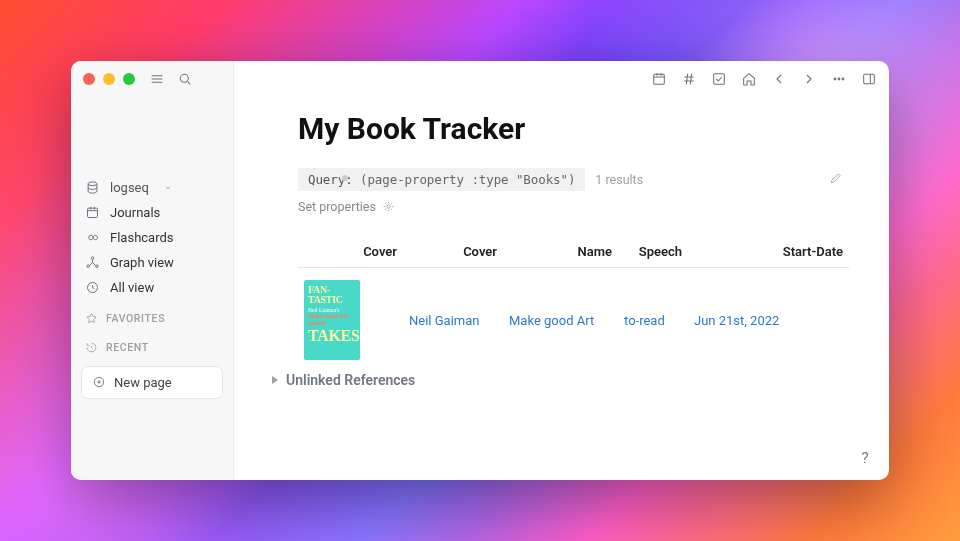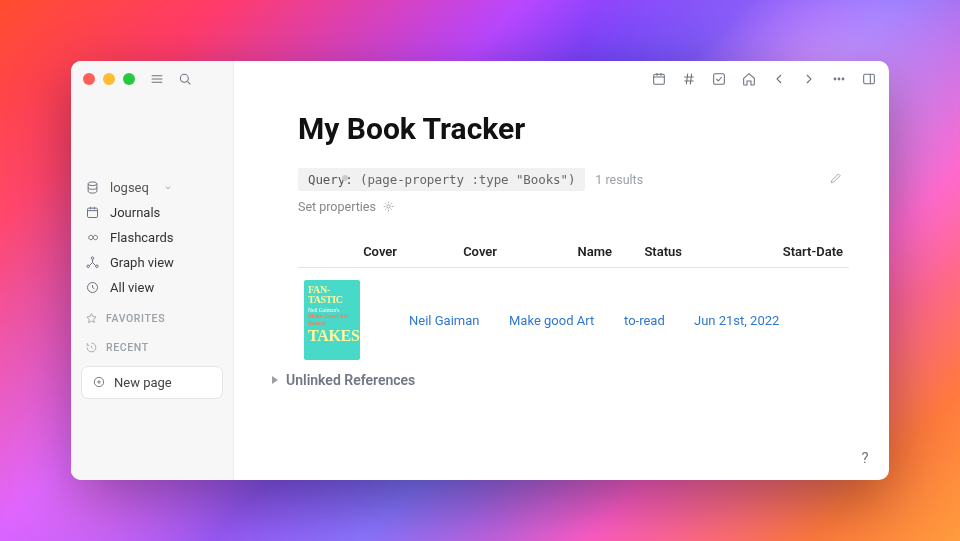--- a/index.html
+++ b/index.html
@@ -319,21 +319,21 @@
             <path d="M12 3v3M12 18v3M3 12h3M18 12h3M6 6l2 2M16 16l2 2M6 18l2-2M16 8l2-2"></path>
           </svg>
       </div>
 
       <table class="books">
         <thead>
           <tr>
             <th style="width:105px">Cover</th>
             <th style="width:100px">Cover</th>
             <th style="width:115px">Name</th>
-            <th style="width:70px">Status</th>
+            <th style="width:70px">Speech</th>
             <th>Start-Date</th>
           </tr>
         </thead>
         <tbody>
           <tr>
             <td>
               <div class="cover-thumb">
                 <div class="cover-top">FAN-TASTIC</div>
                 <div class="cover-mid">
                   <span>Neil Gaiman's</span>

